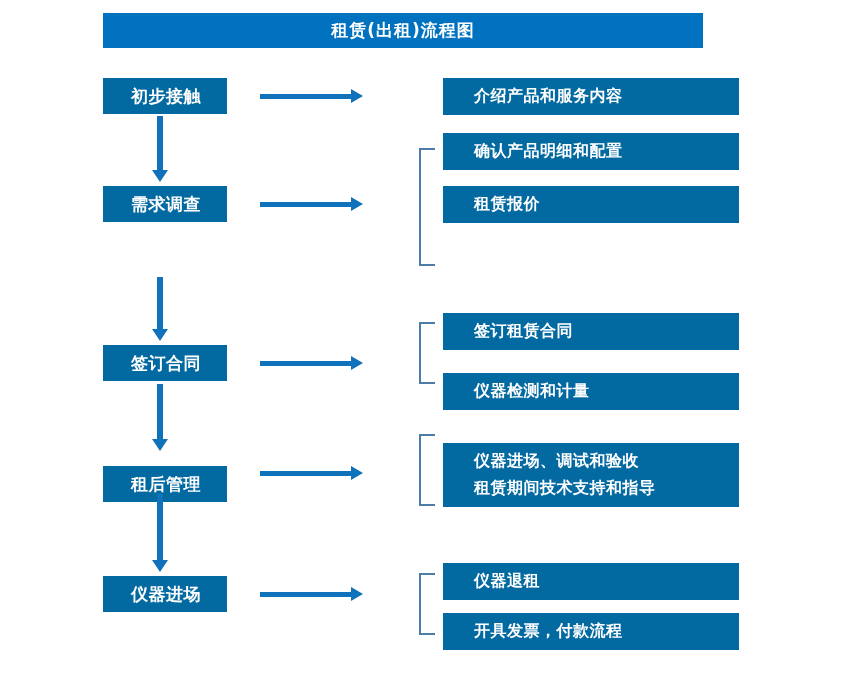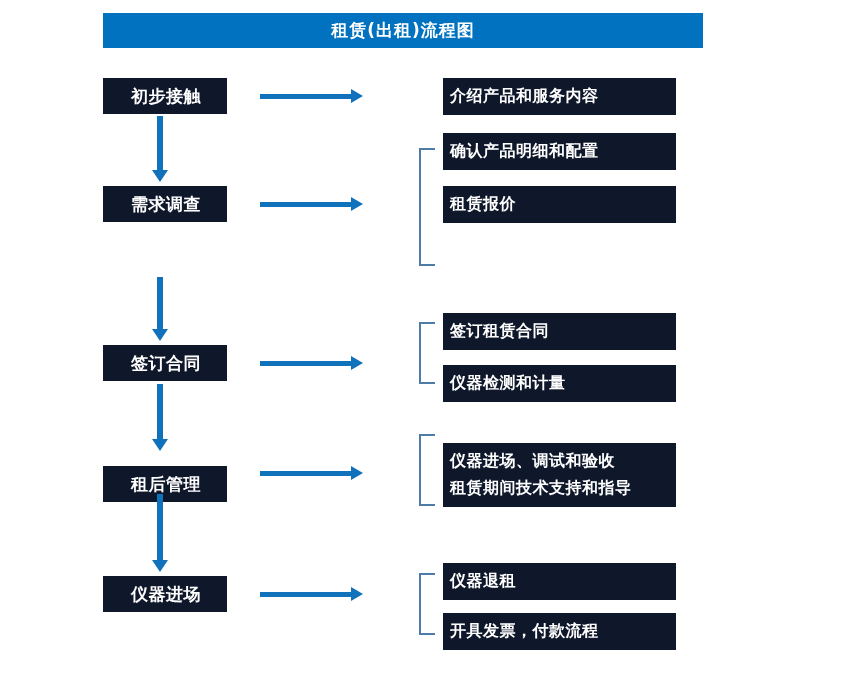--- a/index.html
+++ b/index.html
@@ -18,21 +18,21 @@
   #canvas {
     position: absolute;
     left: 0;
     top: 0;
     width: 844px;
     height: 688px;
   }
 
   .box {
     position: absolute;
-    background: #0f172a;
+    background: #0369a1;
     color: #ffffff;
     font-weight: bold;
     display: flex;
     align-items: center;
     box-sizing: border-box;
     letter-spacing: 0.5px;
     white-space: nowrap;
   }
 
   .title-bar {
@@ -55,24 +55,24 @@
     left: 103px;
     width: 124px;
     height: 36px;
     font-size: 17px;
     justify-content: center;
     padding-left: 2px;
   }
 
   .detail-box {
     left: 443px;
-    width: 233px;
+    width: 296px;
     height: 37px;
     font-size: 16px;
-    padding-left: 7px;
+    padding-left: 31px;
   }
 
   
   .h-arrow {
     position: absolute;
     height: 14px;
     width: 103px;
   }
   .h-arrow .shaft {
     position: absolute;
@@ -199,21 +199,21 @@
 
   <div class="box detail-box" style="top:78px;">介绍产品和服务内容</div>
 
   <div class="box detail-box" style="top:133px;">确认产品明细和配置</div>
 
   <div class="box detail-box" style="top:186px;">租赁报价</div>
 
 
   <div class="box detail-box" style="top:313px;">签订租赁合同</div>
 
-  <div class="box detail-box" style="top:365px;">仪器检测和计量</div>
+  <div class="box detail-box" style="top:373px;">仪器检测和计量</div>
 
   <div class="box detail-box" style="top:443px;">仪器进场、调试和验收</div>
 
   <div class="box detail-box" style="top:470px;">租赁期间技术支持和指导</div>
 
   <div class="box detail-box" style="top:563px;">仪器退租</div>
 
   <div class="box detail-box" style="top:613px;">开具发票，付款流程</div>
 
 </div>

